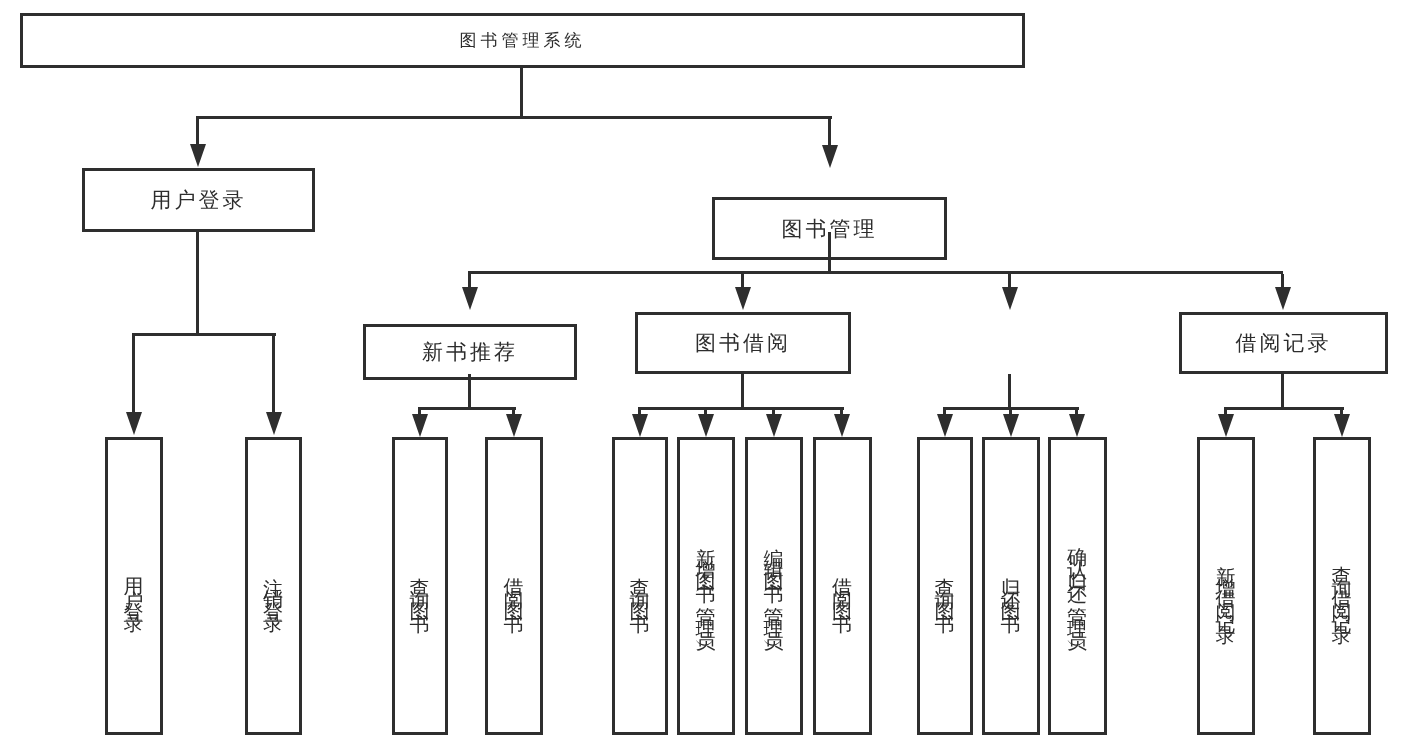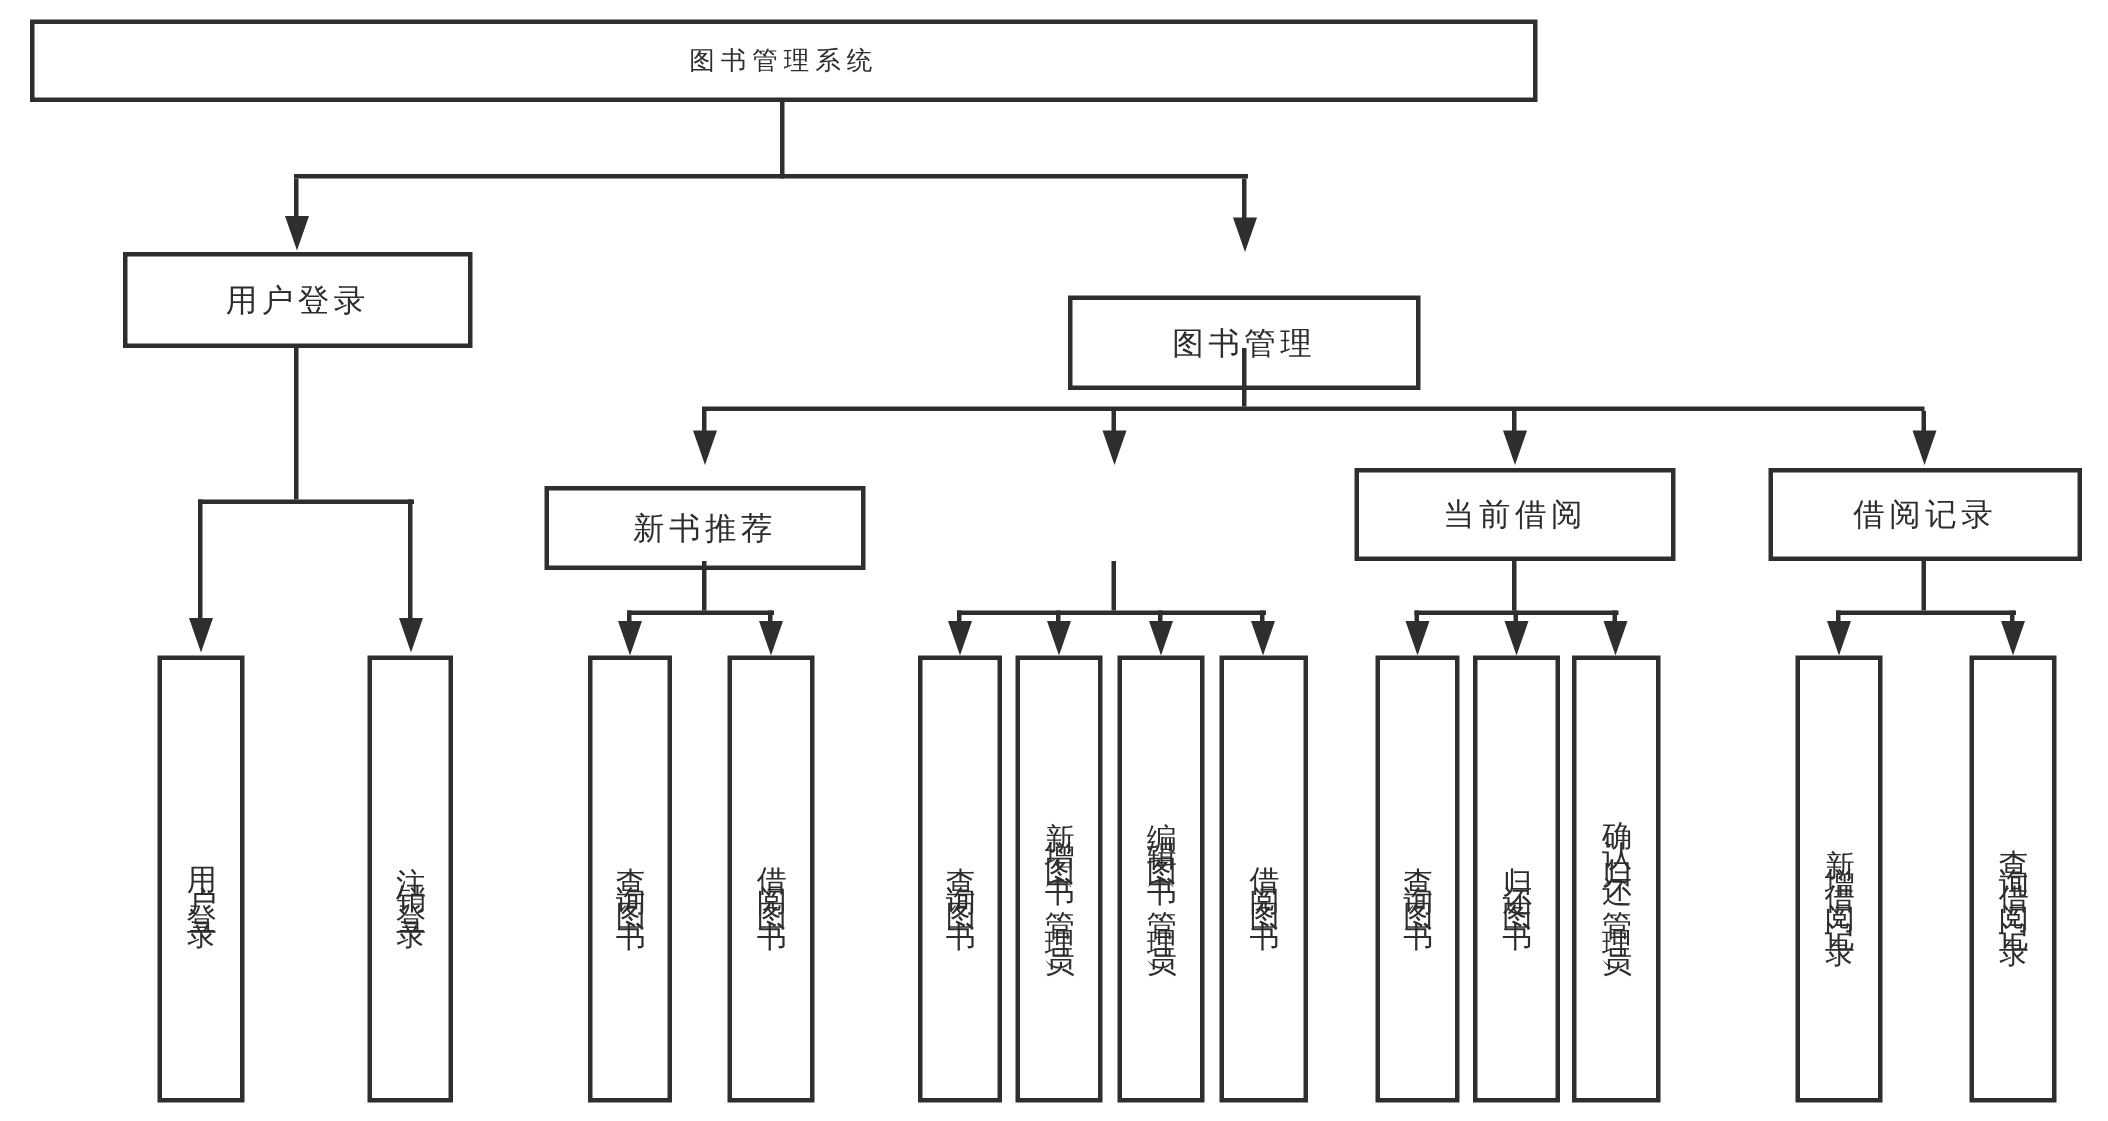--- a/index.html
+++ b/index.html
@@ -80,22 +80,22 @@
   <div class="vl" style="left:741px;top:274px;height:15px;"></div>
   <div class="ar" style="left:735px;top:287px;"></div>
   <div class="vl" style="left:1008px;top:274px;height:15px;"></div>
   <div class="ar" style="left:1002px;top:287px;"></div>
   <div class="vl" style="left:1281px;top:274px;height:15px;"></div>
   <div class="ar" style="left:1275px;top:287px;"></div>
 
   <div class="box-h" style="left:363px;top:312px;width:214px;height:56px;margin-top:12px;">
     <span>新书推荐</span>
   </div>
-  <div class="box-h" style="left:903px;top:312px;width:214px;height:62px;">
-    <span>当前借阅</span>
+  <div class="box-h" style="left:635px;top:312px;width:216px;height:62px;">
+    <span>图书借阅</span>
   </div>
   <div class="box-h" style="left:1179px;top:312px;width:209px;height:62px;font-family:Liberation Serif, serif;">
     <span>借阅记录</span>
   </div>
 
   <div class="vl" style="left:468px;top:374px;height:33px;"></div>
   <div class="vl" style="left:741px;top:374px;height:33px;"></div>
   <div class="vl" style="left:1008px;top:374px;height:33px;"></div>
   <div class="vl" style="left:1281px;top:374px;height:33px;"></div>
 

